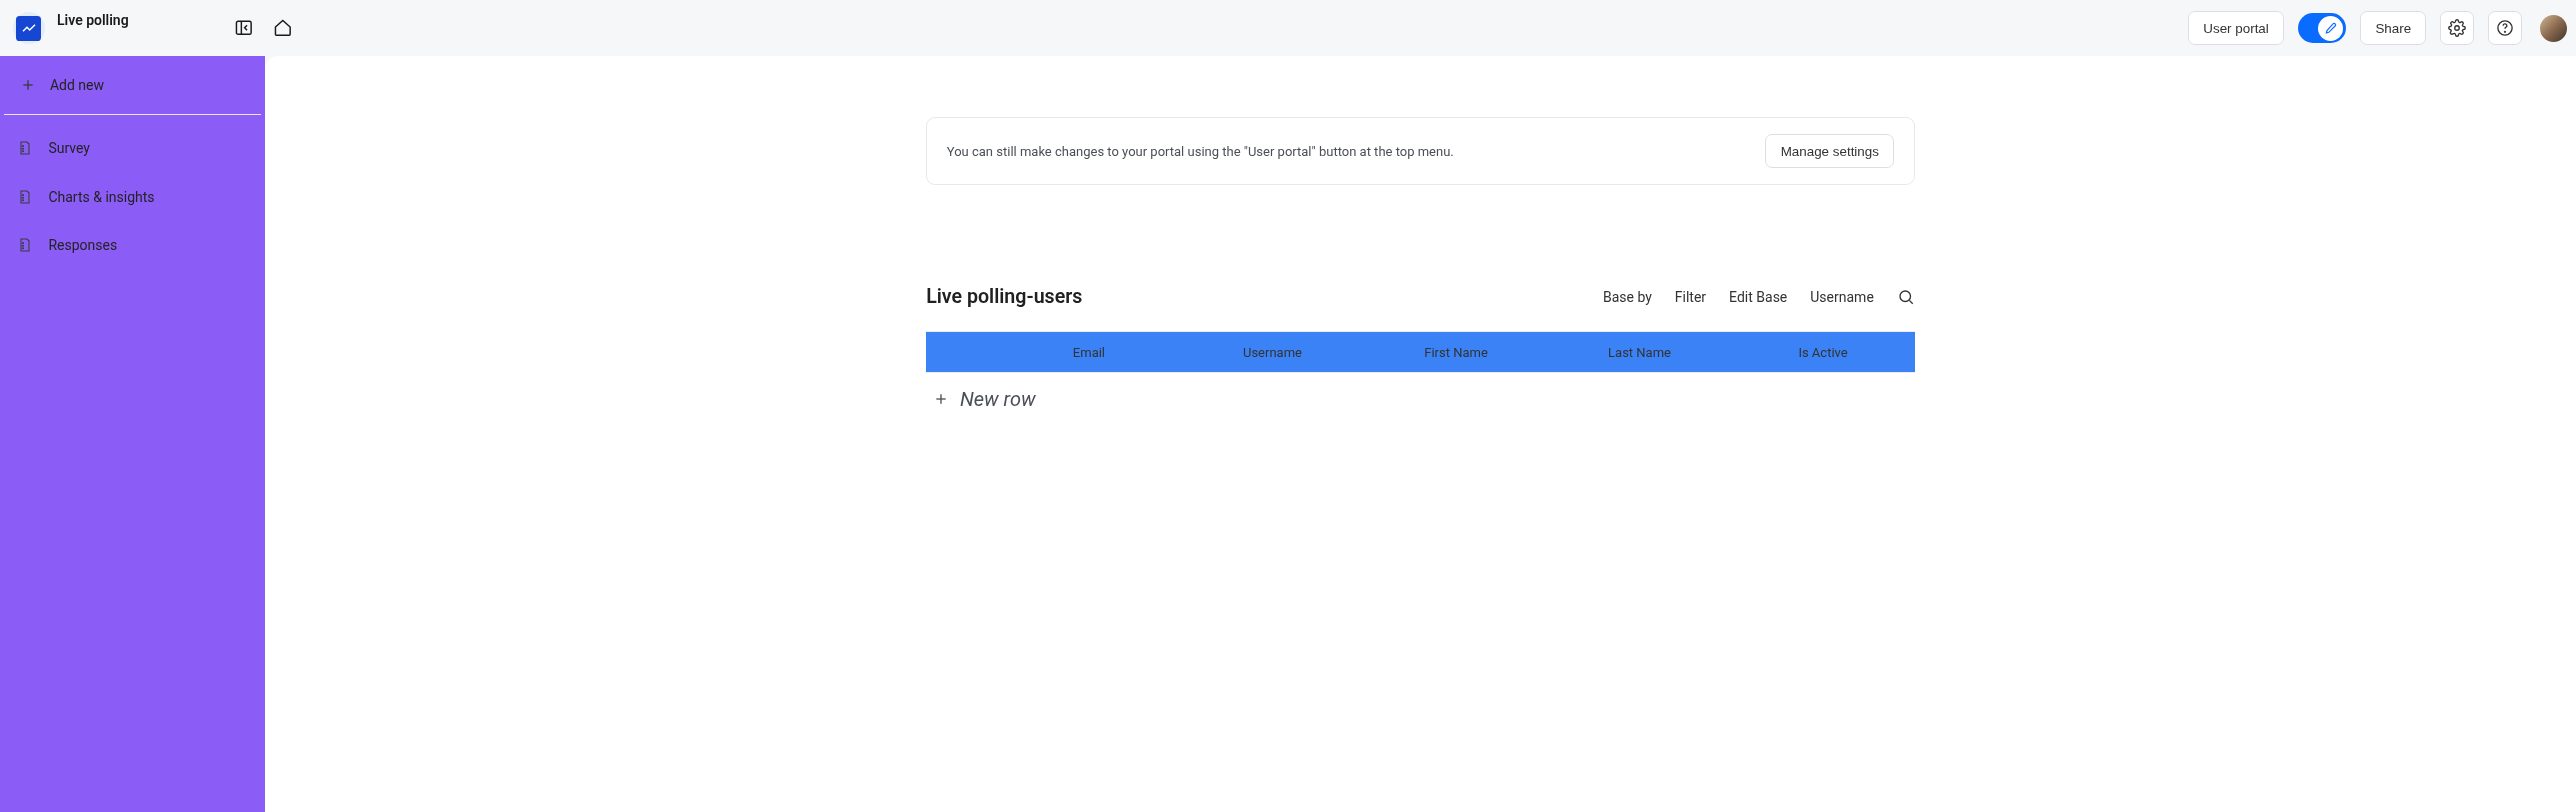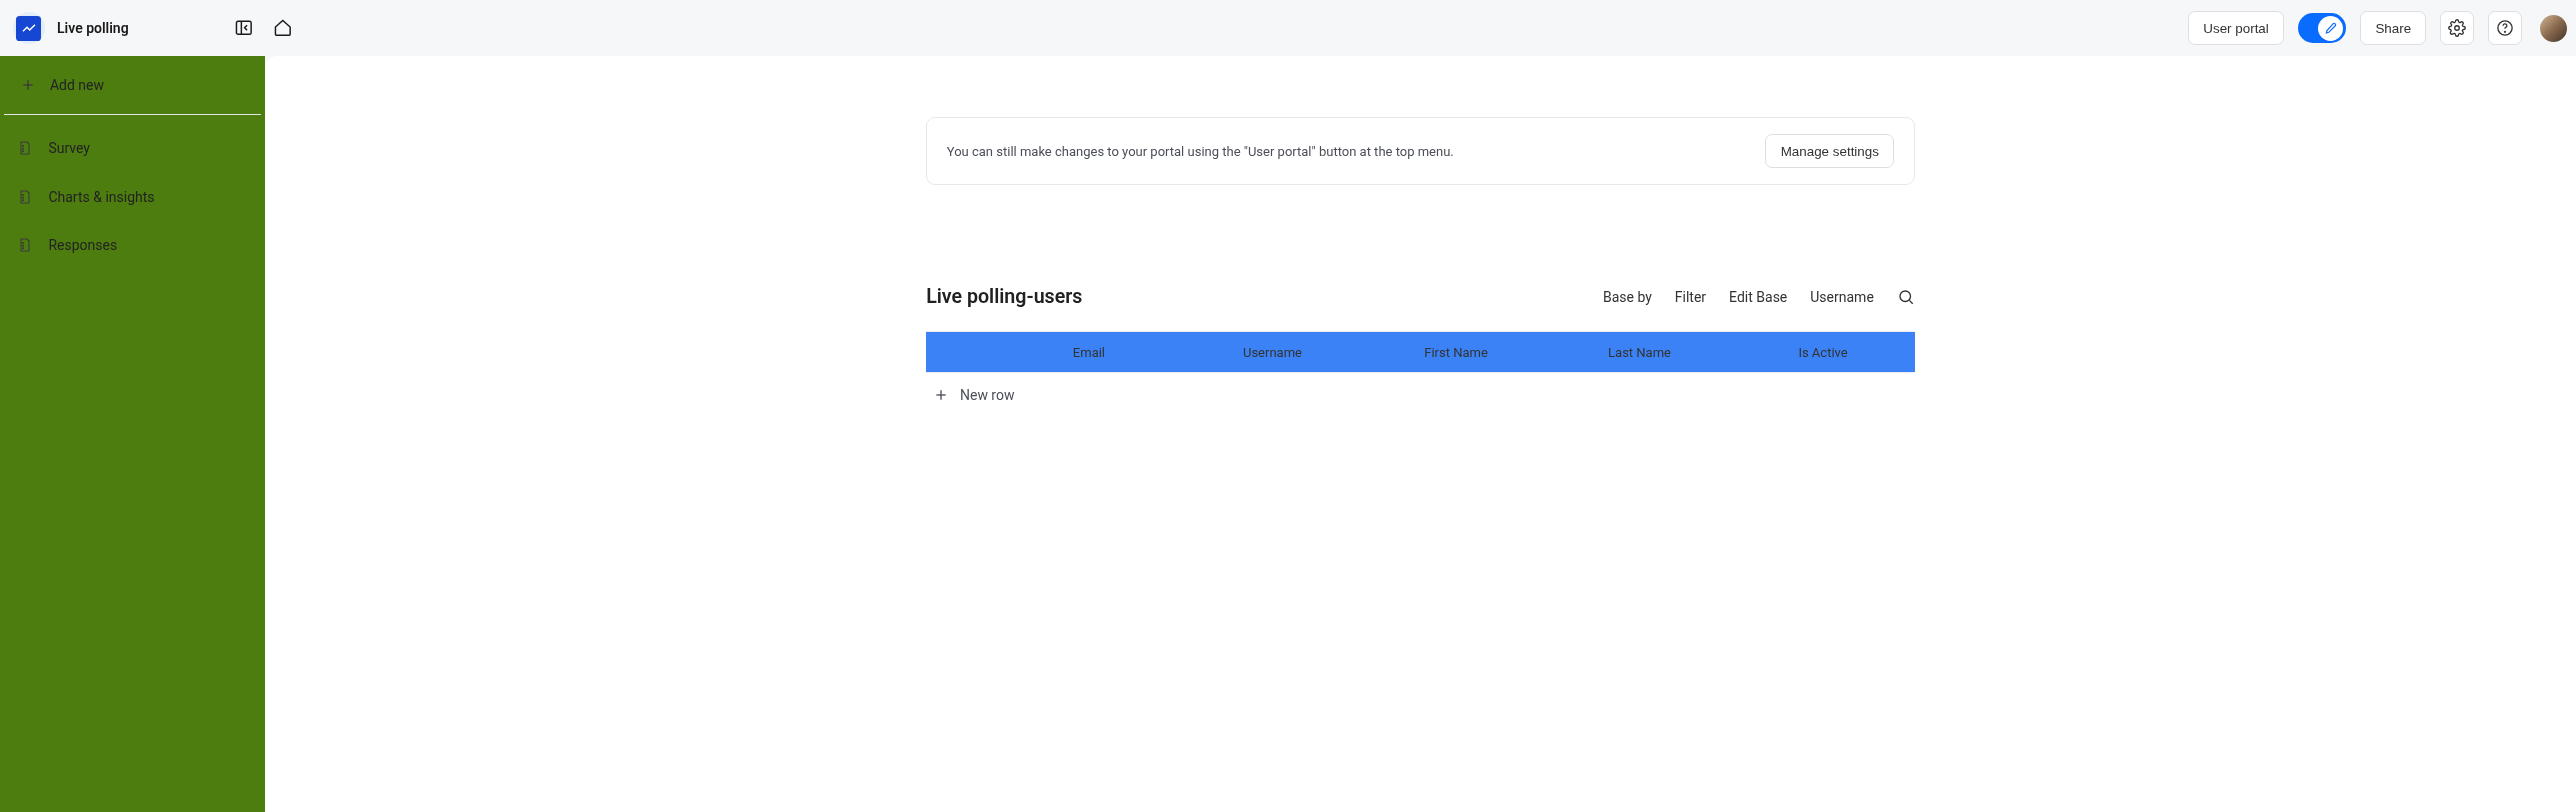--- a/index.html
+++ b/index.html
@@ -18,21 +18,21 @@
     
     .topbar {
       height: 56px;
       display: flex;
       align-items: center;
       padding: 0 9px 0 12.5px;
       gap: 12.5px;
     }
     .brand {
       display: flex;
-      align-items: center;
+      align-items: flex-start;
       gap: 12.5px;
       min-width: 160px;
     }
     .brand-icon {
       width: 32px;
       height: 32px;
       border-radius: 50%;
       background: #e3edf8;
       display: flex;
       align-items: center;
@@ -131,21 +131,21 @@
       cursor: pointer;
     }
     
     .body {
       flex: 1;
       display: flex;
       overflow: hidden;
     }
     .sidebar {
       width: 265px;
-      background: #4d7c0f;
+      background: #8b5cf6;
       display: flex;
       flex-direction: column;
     }
     .add-new {
       height: 59px;
       display: flex;
       align-items: center;
       gap: 14.3px;
       padding: 0 16px;
       border-bottom: 1.3px solid #e5e7eb;
@@ -237,22 +237,23 @@
       color: #333;
       text-align: center;
       font-weight: 400;
     }
     .new-row {
       display: flex;
       align-items: center;
       gap: 10.7px;
       padding: 14.3px 7.1px;
       color: #4b4f57;
-      font-size: 14px;
-      cursor: pointer;
+      font-size: 20px;
+      cursor: pointer;
+      font-style: italic;
     }
     svg { display: block; }
   </style>
 </head>
 <body>
 
 <div class="app">
 
   <div class="topbar">
     <div class="brand">

